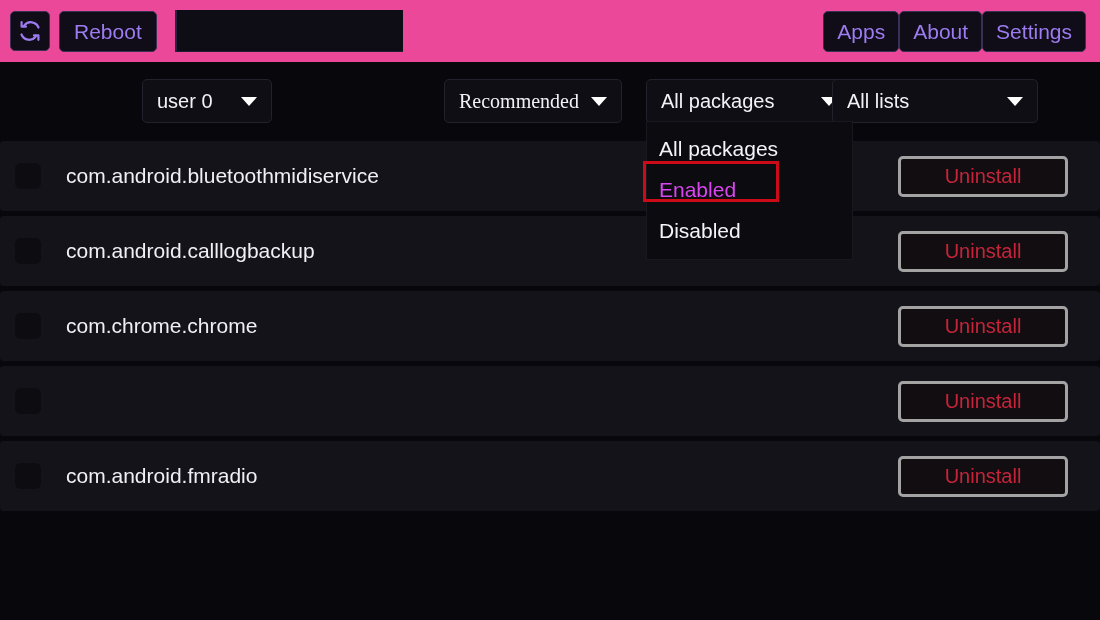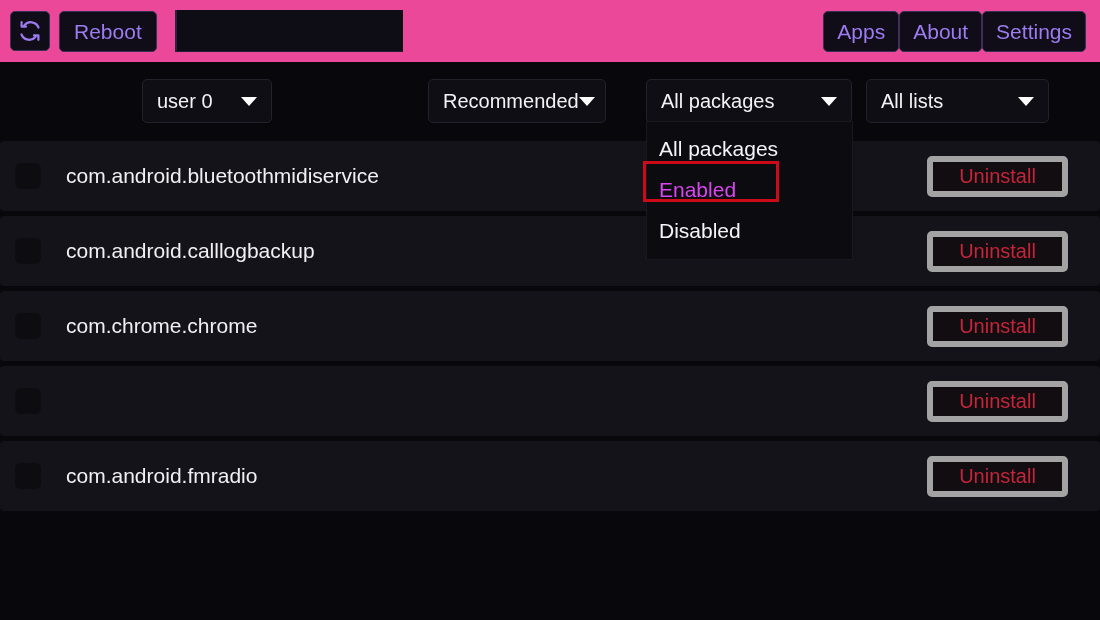--- a/index.html
+++ b/index.html
@@ -126,23 +126,23 @@
   }
   .caret {
     margin-left: auto;
     width: 0; height: 0;
     border-left: 8px solid transparent;
     border-right: 8px solid transparent;
     border-top: 9px solid #ffffff;
   }
 
   #select-user       { left: 142px; top: 17px; width: 130px; }
-  #select-sort       { left: 428px; top: 17px; width: 178px; }
+  #select-sort       { left: 444px; top: 17px; width: 178px; font-family: Liberation Serif, serif; }
   #select-state      { left: 646px; top: 17px; width: 206px; }
-  #select-lists      { left: 866px; top: 17px; width: 183px; }
+  #select-lists      { left: 832px; top: 17px; width: 206px; }
 
   
   #dropdown-menu {
     position: absolute;
     left: 646px;
     top: 121px;
     width: 207px;
     background: #0b0b10;
     border: 1px solid #18181f;
     z-index: 40;
@@ -197,24 +197,24 @@
   }
   .pkg-name {
     margin-left: 25px;
     font-size: 21px;
     color: #f0f0f4;
     white-space: nowrap;
   }
   .uninstall-btn {
     position: absolute;
     right: 32px;
-    width: 141px;
+    width: 170px;
     height: 41px;
     background: #120d11;
-    border: 6px solid #a3a3a3;
+    border: 3px solid #a3a3a3;
     border-radius: 5px;
     color: #c6243a;
     font-size: 20px;
     font-family: "Liberation Sans", sans-serif;
     cursor: pointer;
     display: flex;
     align-items: center;
     justify-content: center;
   }
 </style>

